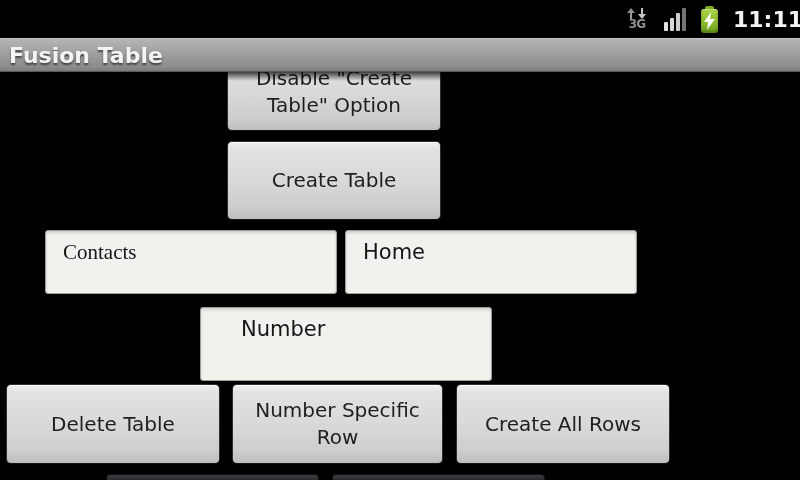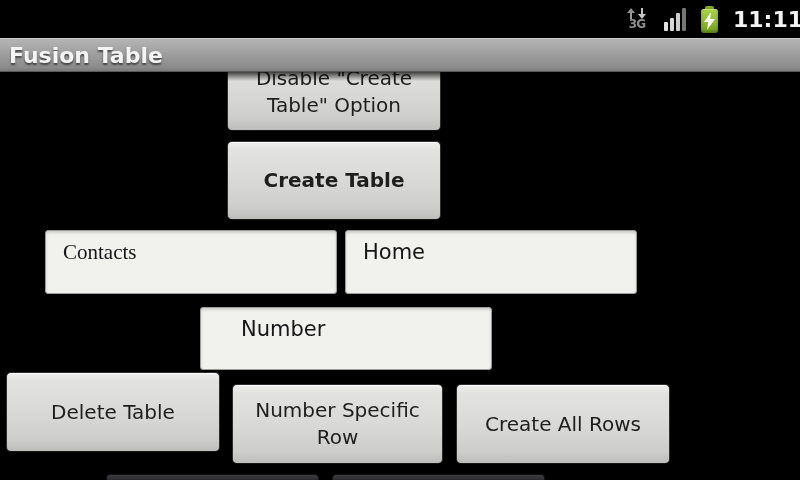--- a/index.html
+++ b/index.html
@@ -69,25 +69,25 @@
     font-family:"DejaVu Sans","Liberation Sans",sans-serif;
     font-size:21px;color:#161616;padding:9px 0 0 17px;outline:none;
   }
   .partial-btn{
     position:absolute;height:12px;width:213px;border-radius:4px 4px 0 0;
     background:linear-gradient(180deg,#3c3c40 0%,#26262a 60%,#202024 100%);
     border:1px solid #101012;border-bottom:none;box-sizing:border-box;cursor:pointer;
   }
   
   #btn-disable{left:227px;top:-19px;width:214px;height:78px;}
-  #btn-create{left:227px;top:69px;width:214px;height:79px;font-weight:bold;}
+  #btn-create{left:227px;top:69px;width:214px;height:79px;}
   #field-contacts{left:45px;top:158px;width:292px;height:64px;font-family:Liberation Serif, serif;}
   #field-home{left:345px;top:158px;width:292px;height:64px;}
-  #field-number{left:200px;top:235px;width:292px;height:63px;padding-left:40px;}
-  #btn-del-table{left:6px;top:300px;width:214px;height:80px;}
+  #field-number{left:200px;top:235px;width:292px;height:74px;padding-left:40px;}
+  #btn-del-table{left:6px;top:312px;width:214px;height:80px;}
   #btn-del-specific{left:232px;top:312px;width:211px;height:80px;}
   #btn-del-all{left:456px;top:312px;width:214px;height:80px;}
   #partial-left{left:106px;top:402px;}
   #partial-right{left:332px;top:402px;}
 </style>
 </head>
 <body>
 
 <div id="screen">
 

